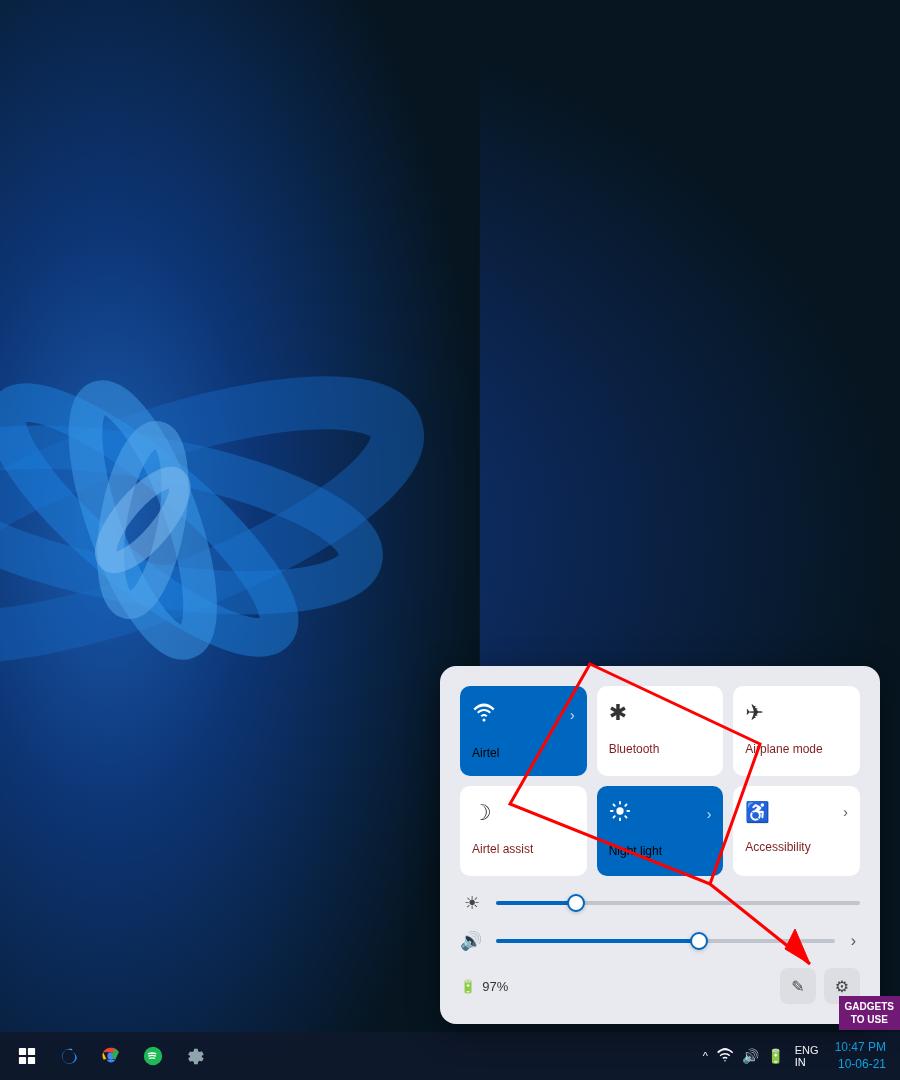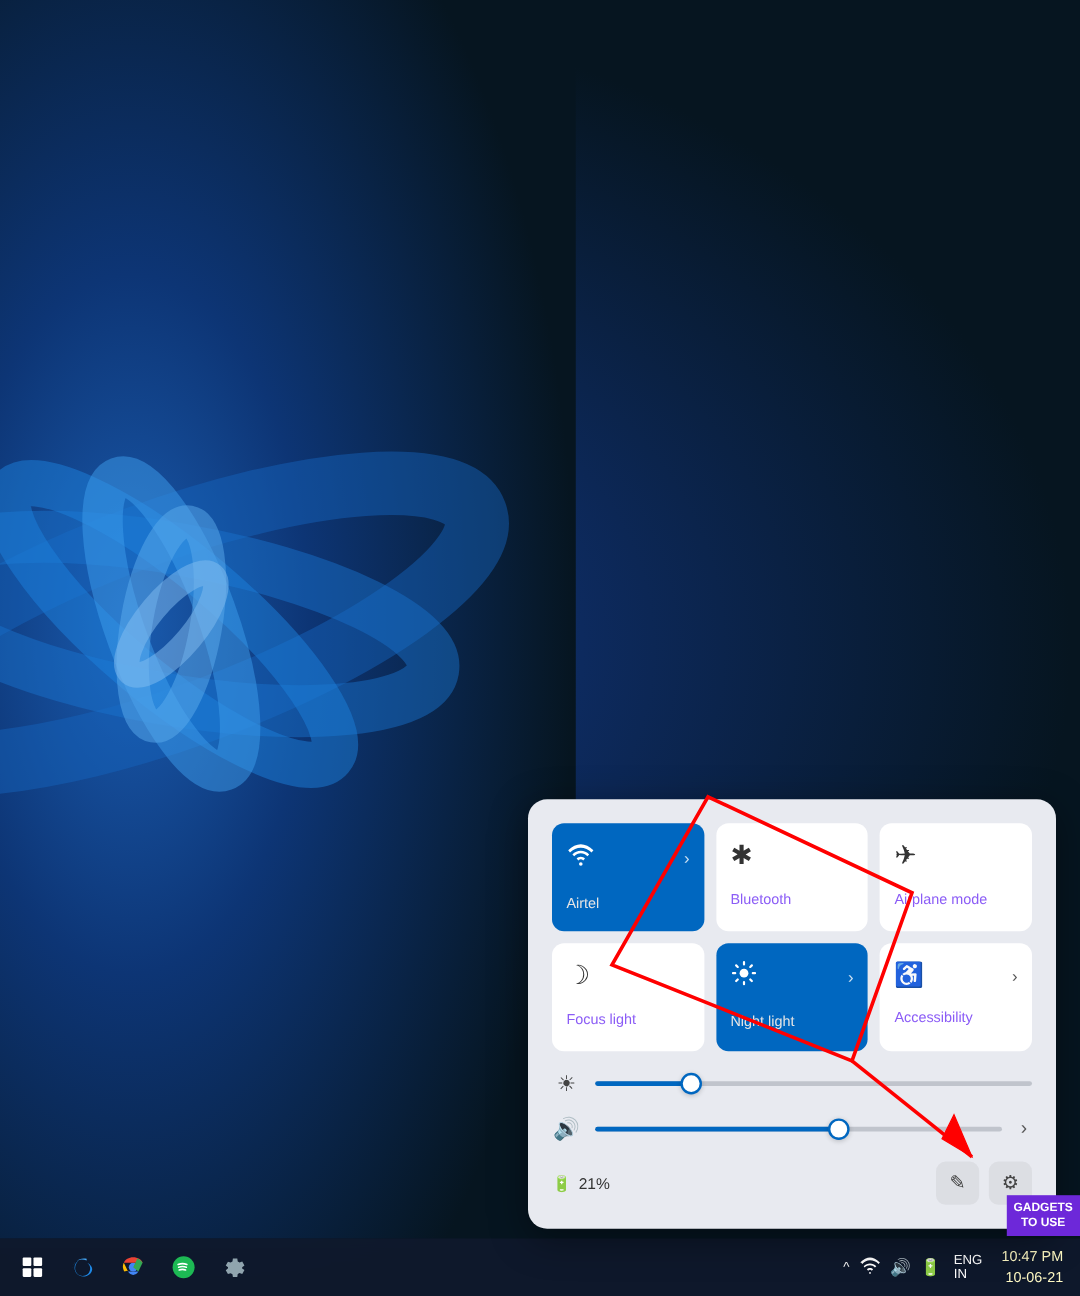--- a/index.html
+++ b/index.html
@@ -70,21 +70,21 @@
     .taskbar-system-icons {
       display: flex;
       align-items: center;
       gap: 8px;
       color: white;
       font-size: 16px;
     }
 
     .taskbar-clock {
       text-align: right;
-      color: #fef9c3;
+      color: #0ea5e9;
       font-size: 12px;
       line-height: 1.4;
       padding: 2px 6px;
       cursor: pointer;
       border-radius: 4px;
     }
 
     .lang-indicator {
       color: white;
       font-size: 11px;
@@ -158,26 +158,26 @@
       color: #555;
       cursor: pointer;
     }
 
     .qs-tile.active .qs-tile-arrow {
       color: rgba(255,255,255,0.8);
     }
 
     .qs-tile-label {
       font-size: 12px;
-      color: #8b5cf6;
+      color: #7f1d1d;
       font-weight: 400;
     }
 
     .qs-tile.active .qs-tile-label {
-      color: #e5e5e5;
+      color: #000000;
     }
 
     
     .qs-slider-row {
       display: flex;
       align-items: center;
       gap: 12px;
       margin-bottom: 14px;
     }
 
@@ -269,21 +269,21 @@
       position: absolute;
       pointer-events: none;
       z-index: 300;
     }
 
     
     .watermark {
       position: absolute;
       bottom: 50px;
       right: 0;
-      background: #6d28d9;
+      background: #701a75;
       color: white;
       font-size: 10px;
       padding: 4px 6px;
       font-weight: bold;
       z-index: 400;
       line-height: 1.3;
       text-align: center;
     }
   </style>
 </head>
@@ -341,21 +341,21 @@
       <div class="qs-tile-top">
         <span class="qs-tile-icon" style="color:#333; font-size:22px;">✈</span>
       </div>
       <span class="qs-tile-label">Airplane mode</span>
     </div>
 
     <div class="qs-tile">
       <div class="qs-tile-top">
         <span class="qs-tile-icon" style="color:#333; font-size:22px;">☽</span>
       </div>
-      <span class="qs-tile-label">Focus light</span>
+      <span class="qs-tile-label">Airtel assist</span>
     </div>
 
     <div class="qs-tile active">
       <div class="qs-tile-top">
         <span class="qs-tile-icon">
           <svg width="22" height="22" viewBox="0 0 24 24" fill="white" xmlns="http://www.w3.org/2000/svg">
             <circle cx="12" cy="12" r="4"></circle>
             <path d="M12 2v2M12 20v2M2 12h2M20 12h2M4.9 4.9l1.4 1.4M17.7 17.7l1.4 1.4M4.9 19.1l1.4-1.4M17.7 6.3l1.4-1.4" stroke="white" stroke-width="2" stroke-linecap="round"></path>
           </svg>
         </span>
@@ -391,21 +391,21 @@
         <div class="slider-fill" style="width:60%;"></div>
         <div class="slider-thumb" style="left:calc(60% - 9px);"></div>
       </div>
     </div>
     <span class="qs-slider-arrow">›</span>
   </div>
 
   <div class="qs-bottom">
     <div class="qs-battery">
       <span>🔋</span>
-      <span>21%</span>
+      <span>97%</span>
     </div>
     <div class="qs-actions">
       <div class="qs-action-btn">
         <span>✎</span>
       </div>
       <div class="qs-action-btn">
         <span>⚙</span>
       </div>
     </div>
   </div>

